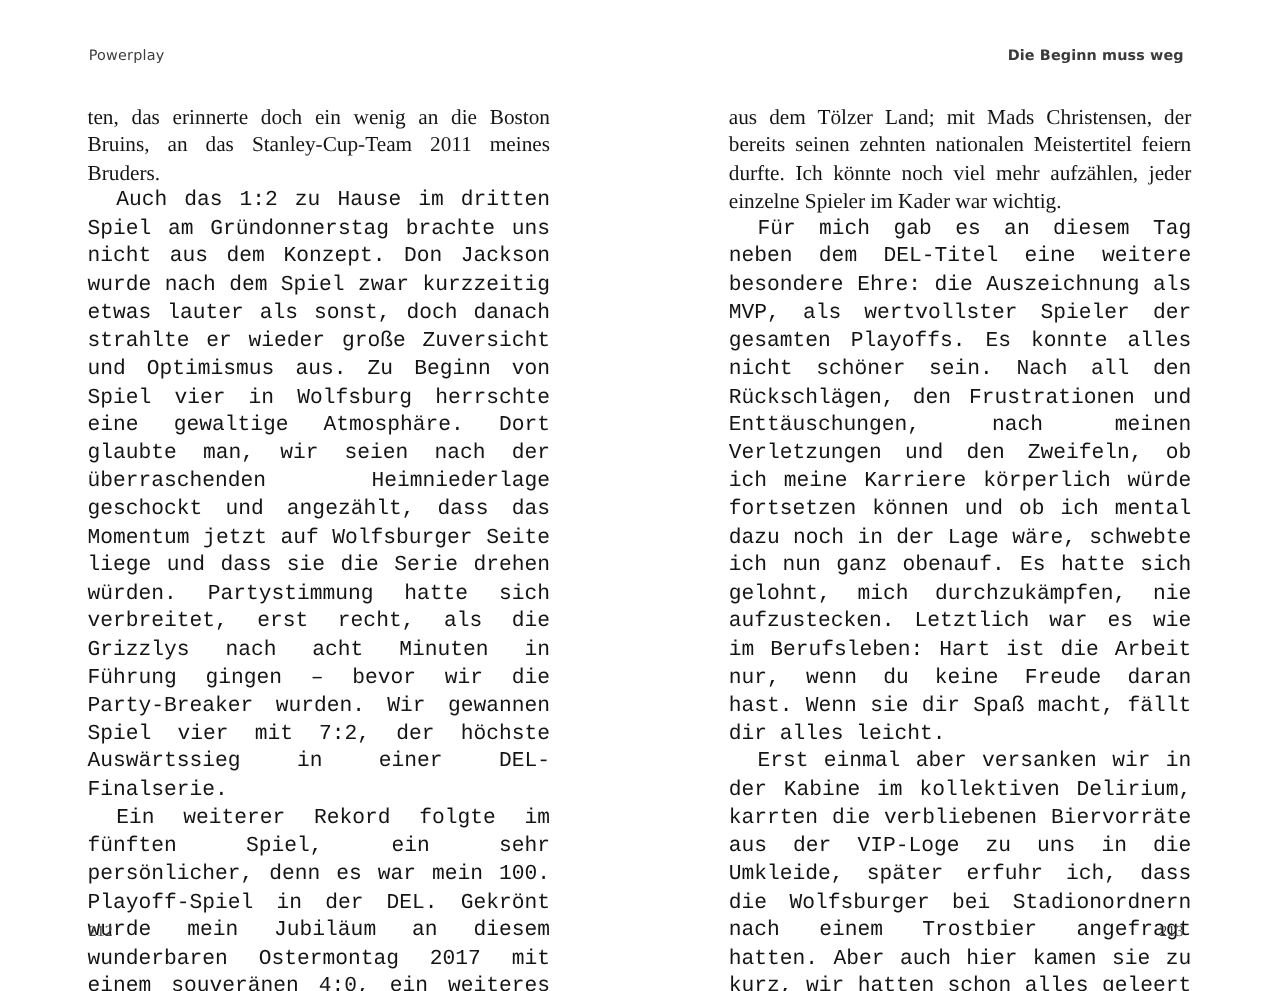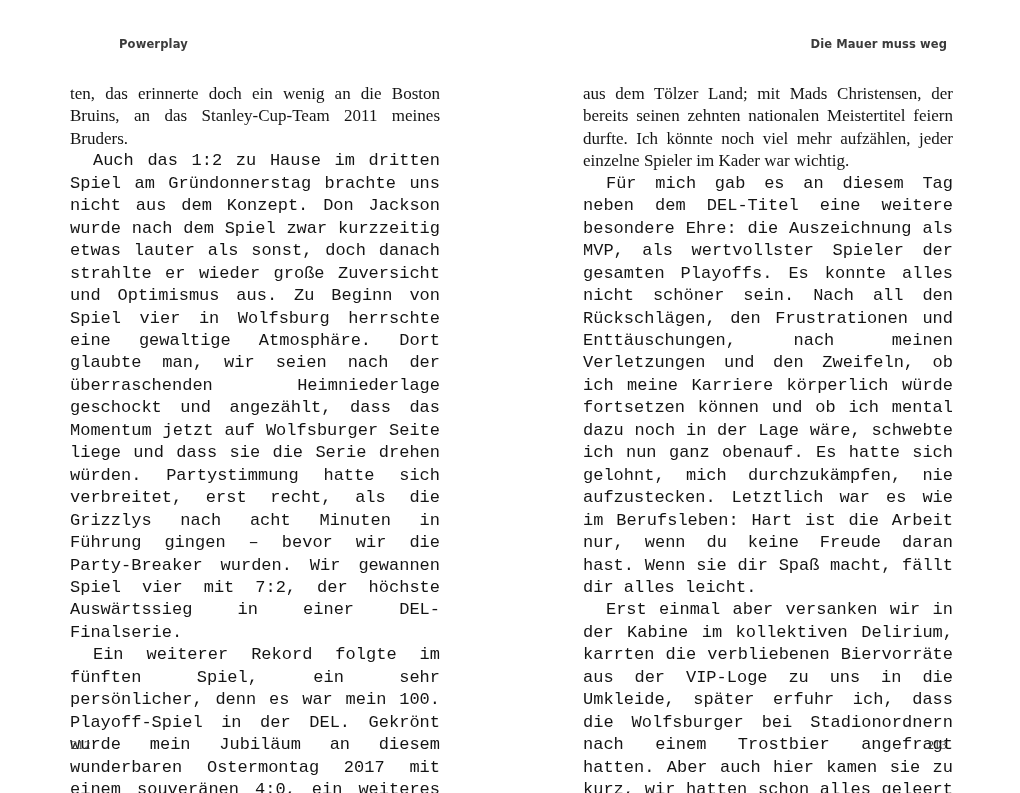--- a/index.html
+++ b/index.html
@@ -27,22 +27,21 @@
     position: absolute;
     top: 37px;
     font-family: "DejaVu Sans", "Liberation Sans", sans-serif;
     font-size: 11.5px;
     letter-spacing: 0.15px;
     color: #3b3b3b;
     white-space: nowrap;
   }
   .runhead-left {
     left: 71px;
-    font-weight: 700;
-    margin-left: 48px;
+    font-weight: 400;
   }
   .runhead-right {
     right: 73px;
     text-align: right;
     font-weight: 700;
     letter-spacing: 0.1px;
   }
 
   
   .folio {
@@ -91,21 +90,21 @@
   <div class="runhead runhead-left">Powerplay</div>
 
   <div class="col col-left">
       <p class="">ten, das erinnerte doch ein wenig an die Boston Bruins, an das Stanley-Cup-Team 2011 meines Bruders.</p>
       <p class="indent">Auch das 1:2 zu Hause im dritten Spiel am Gründonnerstag brachte uns nicht aus dem Konzept. Don Jackson wurde nach dem Spiel zwar kurzzeitig etwas lauter als sonst, doch danach strahlte er wieder große Zuversicht und Optimismus aus. Zu Beginn von Spiel vier in Wolfsburg herrschte eine gewaltige Atmosphäre. Dort glaubte man, wir seien nach der überraschenden Heimniederlage geschockt und angezählt, dass das Momentum jetzt auf Wolfsburger Seite liege und dass sie die Serie drehen würden. Partystimmung hatte sich verbreitet, erst recht, als die Grizzlys nach acht Minuten in Führung gingen – bevor wir die Party-Breaker wurden. Wir gewannen Spiel vier mit 7:2, der höchste Auswärtssieg in einer DEL-Finalserie.</p>
       <p class="indent">Ein weiterer Rekord folgte im fünften Spiel, ein sehr persönlicher, denn es war mein 100. Playoff-Spiel in der DEL. Gekrönt wurde mein Jubiläum an diesem wunderbaren Ostermontag 2017 mit einem souveränen 4:0, ein weiteres Mal waren wir Meister. Diesmal durften wir anders als im Vorjahr den Titelgewinn sogar vor eigenem Publikum bejubeln, mit grandiosen Spielern wie Danny aus den Birken, der während der Saison David Leggio als Stammgoalie abgelöst hatte und ein Garant unseres Triumphs wurde. Mit Charakteren wie Daryl Boyle, einer Sicherheitsgarantie in der Verteidigung, ein Typ, der übrigens die Initialen seiner Großmutter auf dem Schläger eingraviert hatte, noch so eine Marotte. Mit Konrad »Conny« Abeltshauser, der 1,95 Meter großen Urgewalt</p>
     </div>
 
   <div class="folio folio-left">212</div>
 
-  <div class="runhead runhead-right">Die Mauer muss weg</div>
+  <div class="runhead runhead-right">Die Beginn muss weg</div>
 
   <div class="col col-right">
       <p class="">aus dem Tölzer Land; mit Mads Christensen, der bereits seinen zehnten nationalen Meistertitel feiern durfte. Ich könnte noch viel mehr aufzählen, jeder einzelne Spieler im Kader war wichtig.</p>
       <p class="indent">Für mich gab es an diesem Tag neben dem DEL-Titel eine weitere besondere Ehre: die Auszeichnung als MVP, als wertvollster Spieler der gesamten Playoffs. Es konnte alles nicht schöner sein. Nach all den Rückschlägen, den Frustrationen und Enttäuschungen, nach meinen Verletzungen und den Zweifeln, ob ich meine Karriere körperlich würde fortsetzen können und ob ich mental dazu noch in der Lage wäre, schwebte ich nun ganz obenauf. Es hatte sich gelohnt, mich durchzukämpfen, nie aufzustecken. Letztlich war es wie im Berufsleben: Hart ist die Arbeit nur, wenn du keine Freude daran hast. Wenn sie dir Spaß macht, fällt dir alles leicht.</p>
       <p class="indent">Erst einmal aber versanken wir in der Kabine im kollektiven Delirium, karrten die verbliebenen Biervorräte aus der VIP-Loge zu uns in die Umkleide, später erfuhr ich, dass die Wolfsburger bei Stadionordnern nach einem Trostbier angefragt hatten. Aber auch hier kamen sie zu kurz, wir hatten schon alles geleert und nichts übrig gelassen. Wir sangen und tanzten zu dem Hit »Die immer lacht« von Stereoact feat. Kerstin Ott, den unser DJ Steve Pinizzotto aufgelegt hatte: »Die immer lacht, die immer lacht ...«, das war damals unsere Kabinenhymne. So viel</p>
     </div>
 
   <div class="folio folio-right">213</div>
 
 </div>

